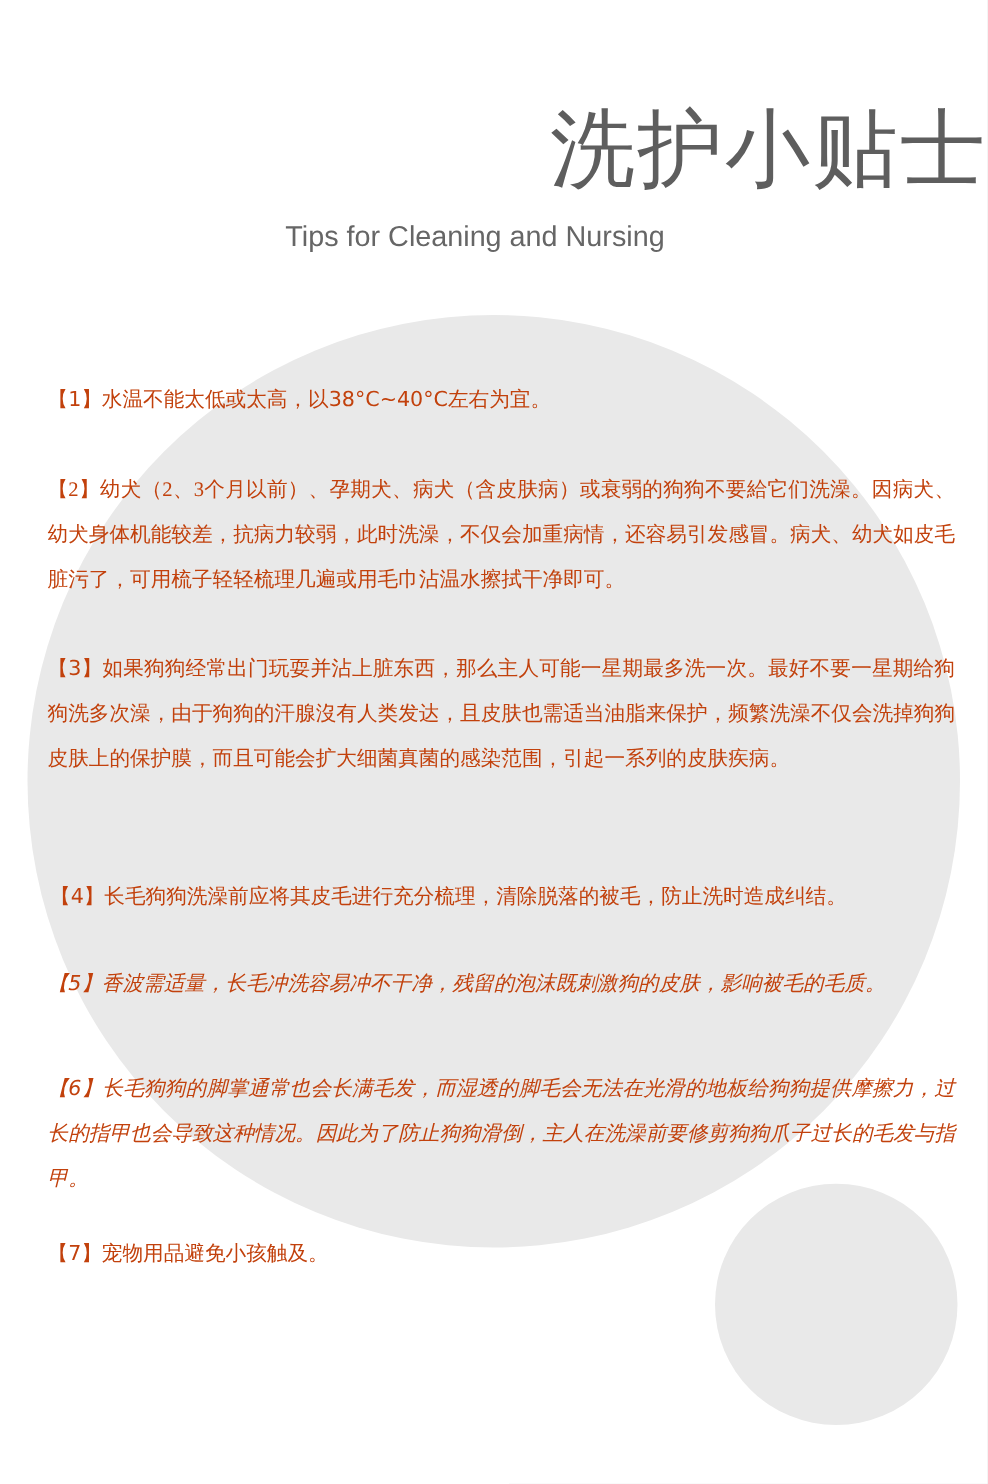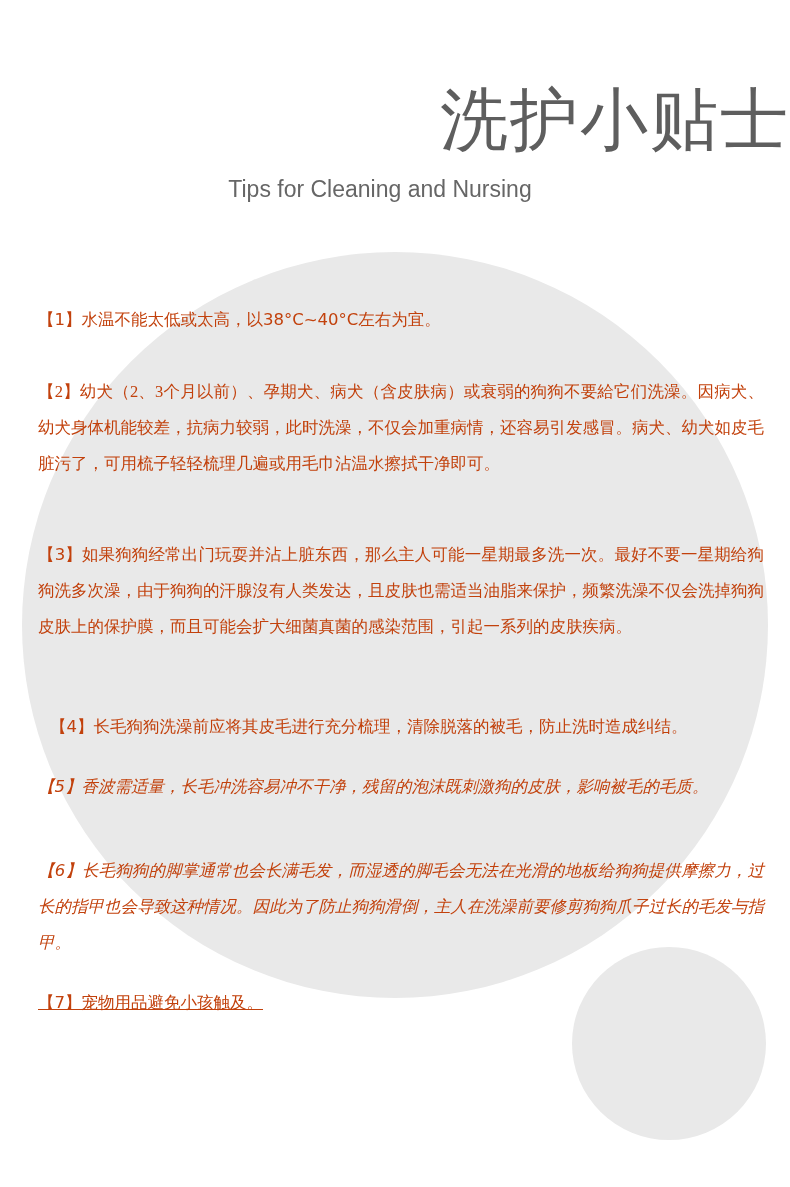--- a/index.html
+++ b/index.html
@@ -39,18 +39,18 @@
 
 <div class="bg-circle-large"></div>
 <div class="bg-circle-small"></div>
 
 <h1 class="title" style="margin:0;">洗护小贴士</h1>
 <div class="subtitle">Tips for Cleaning and Nursing</div>
 
 <div class="tips">
   <p class="tip" style="top:302px;margin:0;">【1】水温不能太低或太高，以38°C~40°C左右为宜。</p>
   <p class="tip" style="top:374px;margin:0;font-family:Liberation Serif, serif;">【2】幼犬（2、3个月以前）、孕期犬、病犬（含皮肤病）或衰弱的狗狗不要給它们洗澡。因病犬、幼犬身体机能较差，抗病力较弱，此时洗澡，不仅会加重病情，还容易引发感冒。病犬、幼犬如皮毛脏污了，可用梳子轻轻梳理几遍或用毛巾沾温水擦拭干净即可。</p>
-  <p class="tip" style="top:537px;margin:0;">【3】如果狗狗经常出门玩耍并沾上脏东西，那么主人可能一星期最多洗一次。最好不要一星期给狗狗洗多次澡，由于狗狗的汗腺沒有人类发达，且皮肤也需适当油脂来保护，频繁洗澡不仅会洗掉狗狗皮肤上的保护膜，而且可能会扩大细菌真菌的感染范围，引起一系列的皮肤疾病。</p>
-  <p class="tip" style="top:697px;margin:12px;">【4】长毛狗狗洗澡前应将其皮毛进行充分梳理，清除脱落的被毛，防止洗时造成纠结。</p>
+  <p class="tip" style="top:517px;margin:0;">【3】如果狗狗经常出门玩耍并沾上脏东西，那么主人可能一星期最多洗一次。最好不要一星期给狗狗洗多次澡，由于狗狗的汗腺沒有人类发达，且皮肤也需适当油脂来保护，频繁洗澡不仅会洗掉狗狗皮肤上的保护膜，而且可能会扩大细菌真菌的感染范围，引起一系列的皮肤疾病。</p>
+  <p class="tip" style="top:697px;margin:2px;">【4】长毛狗狗洗澡前应将其皮毛进行充分梳理，清除脱落的被毛，防止洗时造成纠结。</p>
   <p class="tip" style="top:769px;margin:0;font-style:italic;">【5】香波需适量，长毛冲洗容易冲不干净，残留的泡沫既刺激狗的皮肤，影响被毛的毛质。</p>
   <p class="tip" style="top:853px;margin:0;font-style:italic;">【6】长毛狗狗的脚掌通常也会长满毛发，而湿透的脚毛会无法在光滑的地板给狗狗提供摩擦力，过长的指甲也会导致这种情况。因此为了防止狗狗滑倒，主人在洗澡前要修剪狗狗爪子过长的毛发与指甲。</p>
-  <p class="tip" style="top:985px;margin:0;text-decoration:underline;">【7】宠物用品避免小孩触及。</p>
+  <p class="tip" style="top:985px;margin:0;">【7】宠物用品避免小孩触及。</p>
 </div>
 
 </body></html>

